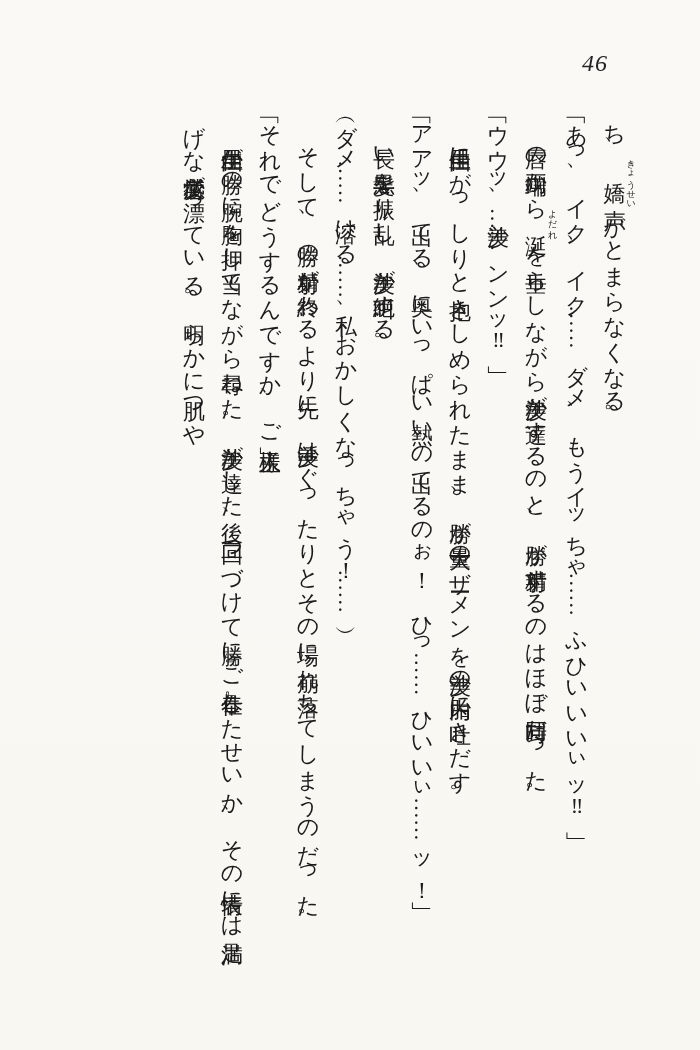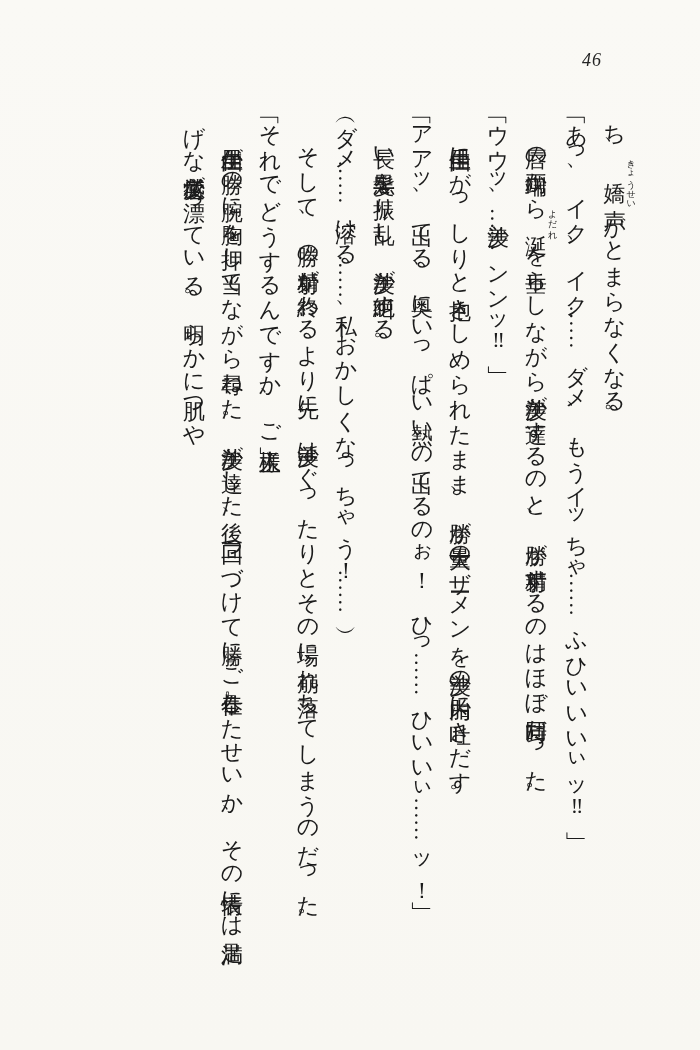--- a/index.html
+++ b/index.html
@@ -17,21 +17,21 @@
     position: absolute;
     inset: 0;
     background: linear-gradient(180deg, #faf9f5 0%, #f8f7f2 100%);
   }
   .page-number {
     position: absolute;
     top: 50px;
     left: 582px;
     font-family: "Liberation Serif", "DejaVu Serif", serif;
     font-style: italic;
-    font-size: 18px;
+    font-size: 24px;
     color: #242424;
     letter-spacing: 1px;
   }
   .page-text {
     position: absolute;
     top: 110px;
     right: 64px;
     width: 572px;
     height: 841px;
     writing-mode: vertical-rl;

